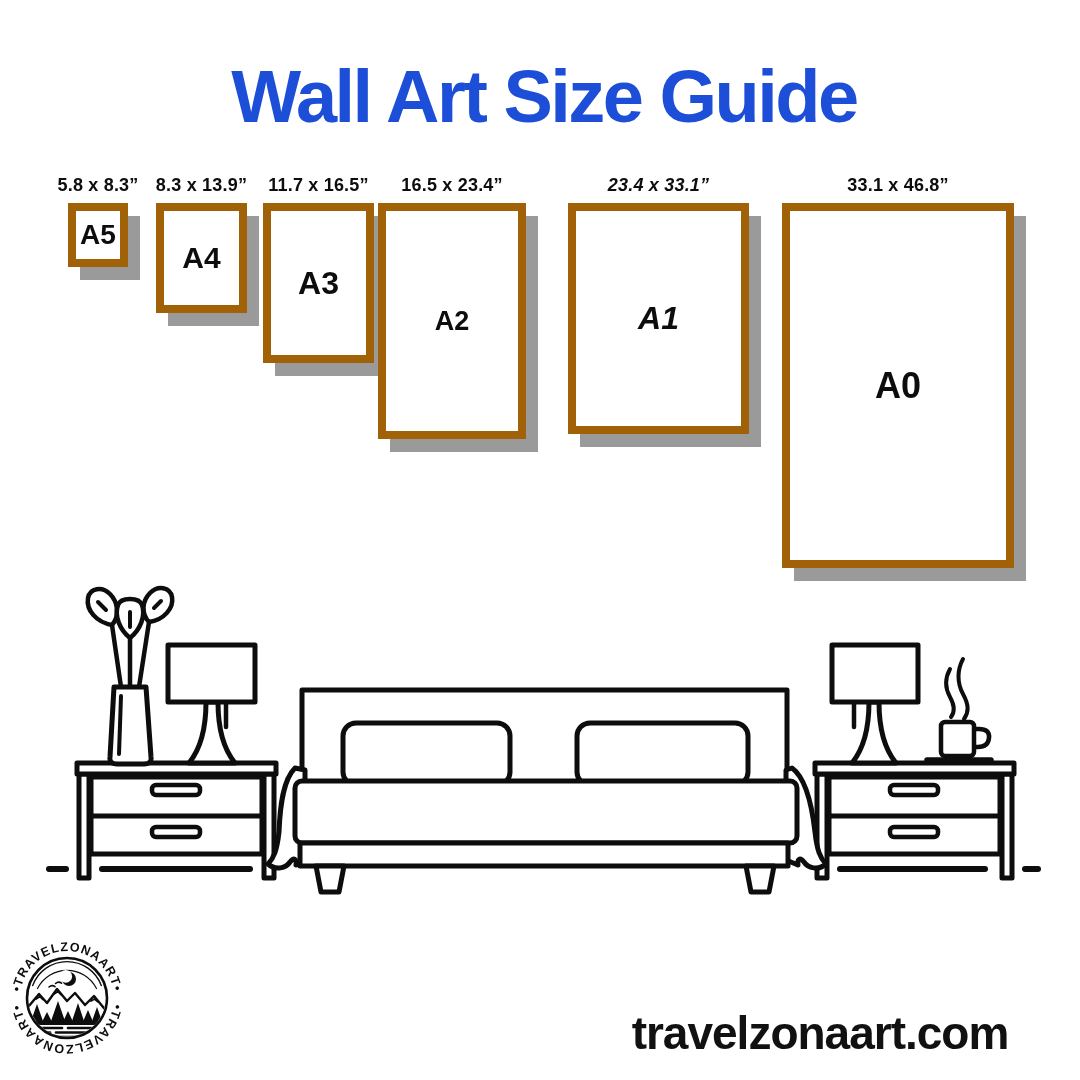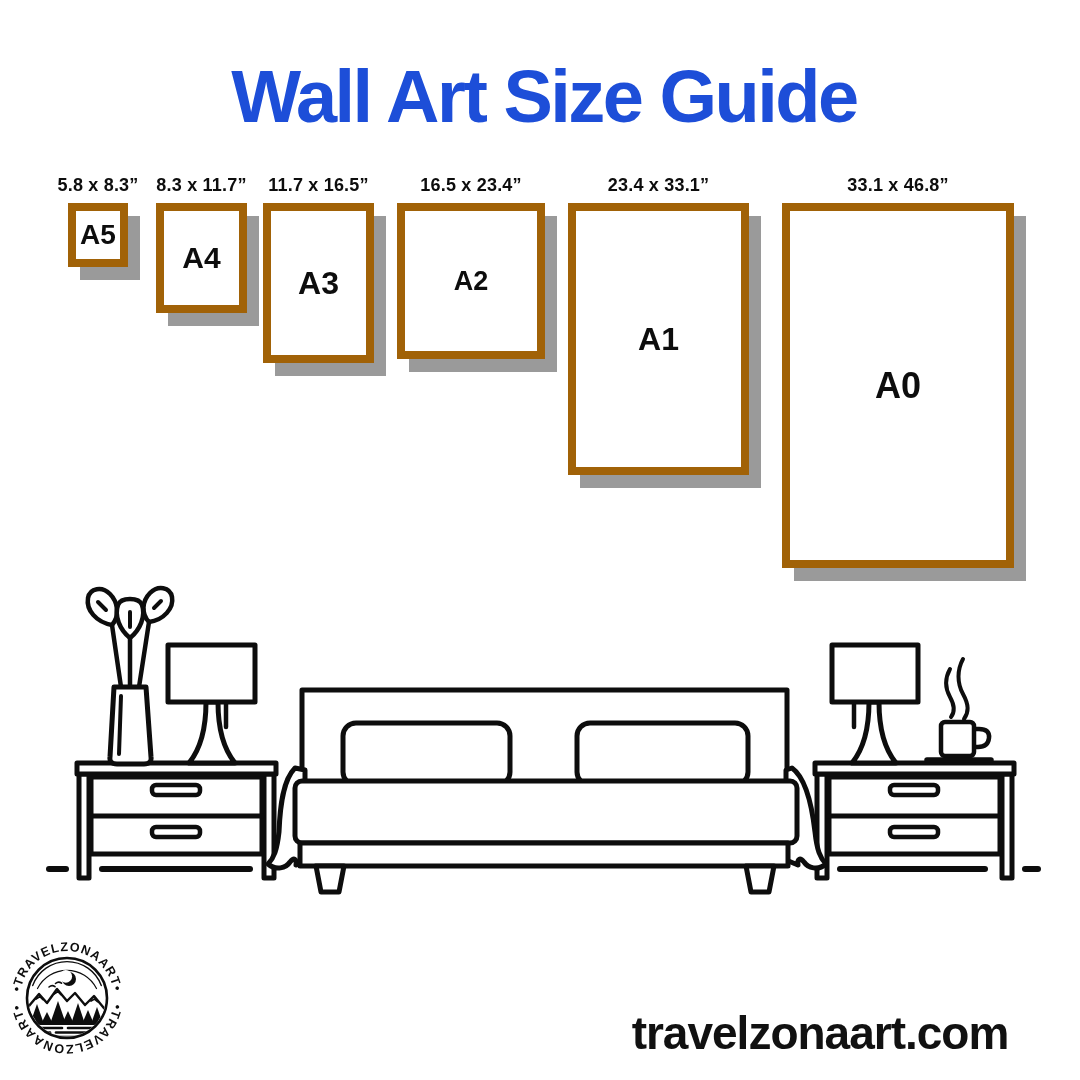--- a/index.html
+++ b/index.html
@@ -12,22 +12,22 @@
   
   .size-item{position:absolute;}
   .dims{position:absolute;bottom:100%;margin-bottom:7px;left:50%;transform:translateX(-50%);
         white-space:nowrap;font-size:18px;font-weight:700;letter-spacing:.2px;}
   .paper{box-sizing:border-box;width:100%;height:100%;border:8px solid #a16207;background:#fff;
          box-shadow:12px 13px 0 #9a9a9a;display:flex;align-items:center;justify-content:center;
          font-weight:700;}
   #item-a5{left:68px;top:203px;width:60px;height:64px;}   #item-a5 .paper{font-size:28px;}
   #item-a4{left:156px;top:203px;width:91px;height:110px;} #item-a4 .paper{font-size:30px;}
   #item-a3{left:263px;top:203px;width:111px;height:160px;text-align:center;}#item-a3 .paper{font-size:32px;}
-  #item-a2{left:397px;top:203px;width:148px;height:156px;}#item-a2 .paper{font-size:27px;}
-  #item-a1{left:568px;top:203px;width:181px;height:272px;}#item-a1 .paper{font-size:32px;}
+  #item-a2{left:378px;top:203px;width:148px;height:236px;}#item-a2 .paper{font-size:27px;}
+  #item-a1{left:568px;top:203px;width:181px;height:231px;font-style:italic;}#item-a1 .paper{font-size:32px;}
   #item-a0{left:782px;top:203px;width:232px;height:365px;}#item-a0 .paper{font-size:36px;}
 
   .scene{position:absolute;left:0;top:570px;width:1080px;height:340px;}
   .logo{position:absolute;left:6px;top:937px;width:122px;height:122px;}
   .ring-text{font-family:"Liberation Sans",sans-serif;font-weight:bold;font-size:12.5px;letter-spacing:1.1px;fill:#0d0d0d;}
   .website{position:absolute;top:1006px;left:560px;width:520px;text-align:center;
            font-size:46px;font-weight:800;letter-spacing:-1px;color:#111;}
 </style>
 </head>
 <body>
@@ -37,21 +37,21 @@
   <h1 class="title">Wall Art Size Guide</h1>
 
   <section>
     <div class="size-item" id="item-a5">
       <div class="dims">5.8 x 8.3”</div>
       <div class="paper">
           <span>A5</span>
         </div>
     </div>
     <div class="size-item" id="item-a4">
-      <div class="dims">8.3 x 11.7”</div>
+      <div class="dims">8.3 x 13.9”</div>
       <div class="paper">
           <span>A4</span>
         </div>
     </div>
     <div class="size-item" id="item-a3">
       <div class="dims">11.7 x 16.5”</div>
       <div class="paper">
           <span>A3</span>
         </div>
     </div>

